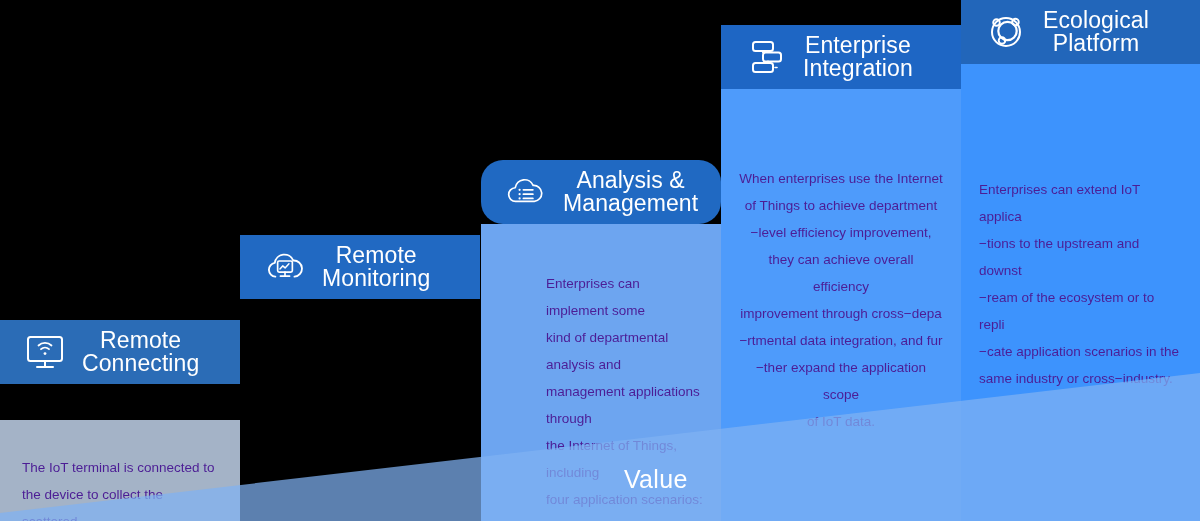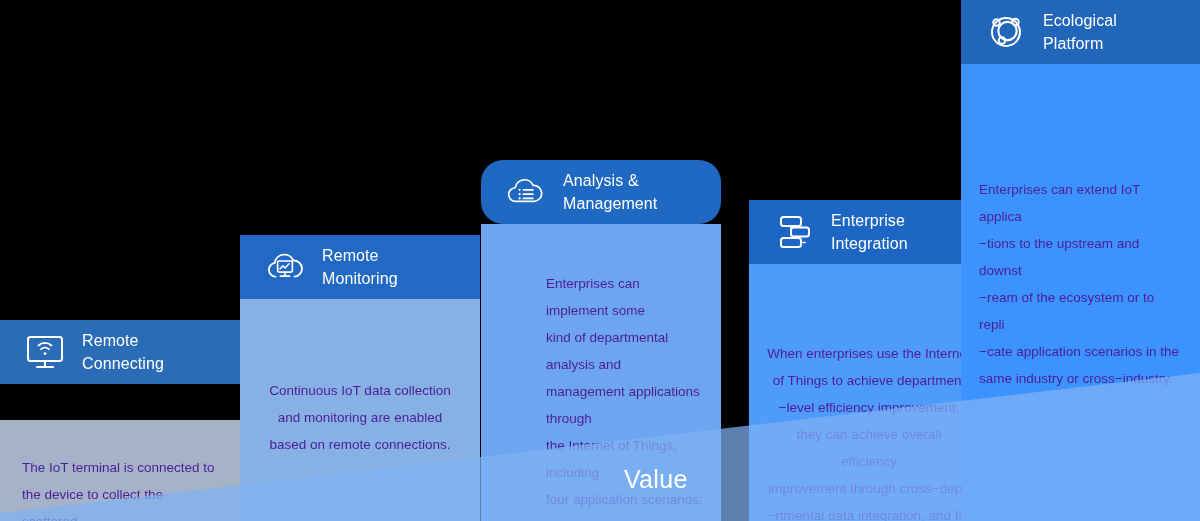--- a/index.html
+++ b/index.html
@@ -37,46 +37,47 @@
     flex:0 0 64px;
   }
   .col-head .ico{
     flex:0 0 auto;
     width:46px;height:46px;
     display:flex;align-items:center;justify-content:center;
   }
   .col-head .ico svg{display:block;}
   .col-title{
     color:#ffffff;
-    font-size:16px;
+    font-size:23px;
     line-height:23px;
     font-weight:400;
     letter-spacing:.1px;
     white-space:pre-line;
+    text-align:center;
   }
   .col-body{
     flex:1 1 auto;
     box-sizing:border-box;
     position:relative;
   }
   .col-body .txt{
     position:absolute;
     left:0;right:0;
     box-sizing:border-box;
     color:#4c1d95;
     font-size:13.5px;
     line-height:27px;
     white-space:pre-line;
   }
 
   
   #col1{left:0px;   height:201px;}
   #col2{left:240px; height:286px;}
   #col3{left:481px; height:361px;}
-  #col4{left:721px; height:321px;margin-left:28px;}
+  #col4{left:721px; height:496px;}
   #col5{left:961px; height:521px;}
 
   
   #col1 .col-head{background:#2b6cb6;}
   #col1 .col-body{background:#a4b3c7;margin-top:36px;}
   #col2 .col-head{background:#2169c2;}
   #col2 .col-body{background:#87b0e5;}
   #col3 .col-head{background:#2069c2;border-radius:22px;}
   #col3 .col-body{background:#6da5f0;}
   #col4 .col-head{background:#1e66c4;}
@@ -148,25 +149,20 @@
           <path d="M14.5 33.5 a7.5 7.5 0 0 1 -0.6 -14.9 a10.5 10.5 0 0 1 20.1 -2.6 a8 8 0 0 1 1.3 17.5"></path>
           <rect x="17" y="16.5" width="16" height="12" rx="1.6" stroke-width="1.8"></rect>
           <path d="M25 33 v-4.5" stroke-width="1.8"></path>
           <path d="M20 33 h10" stroke-width="1.8"></path>
           <path d="M19.5 25.2 l3 -3.4 l2.6 2.2 l4.2 -4.6" stroke-width="1.6"></path>
         </svg>
       </span>
       <div class="col-title">Remote
 Monitoring</div>
     </div>
-    <div class="col-body">
-      <div class="txt">Continuous IoT data collection
-and monitoring are enabled
-based on remote connections.</div>
-    </div>
   </div>
 
   <div class="col" id="col3">
     <div class="col-head">
       <span class="ico">
         <svg width="54" height="46" viewBox="0 0 54 46" fill="none" stroke="#ffffff" stroke-width="2" stroke-linecap="round" stroke-linejoin="round">
           <path d="M15 34 a8 8 0 0 1 -0.6 -16 a11 11 0 0 1 21 -2.7 a8.4 8.4 0 0 1 1.4 18.6 z"></path>
           <circle cx="19.5" cy="20.5" r="1.3" fill="#ffffff" stroke="none"></circle>
           <circle cx="19.5" cy="25.5" r="1.3" fill="#ffffff" stroke="none"></circle>
           <circle cx="19.5" cy="30.5" r="1.3" fill="#ffffff" stroke="none"></circle>

